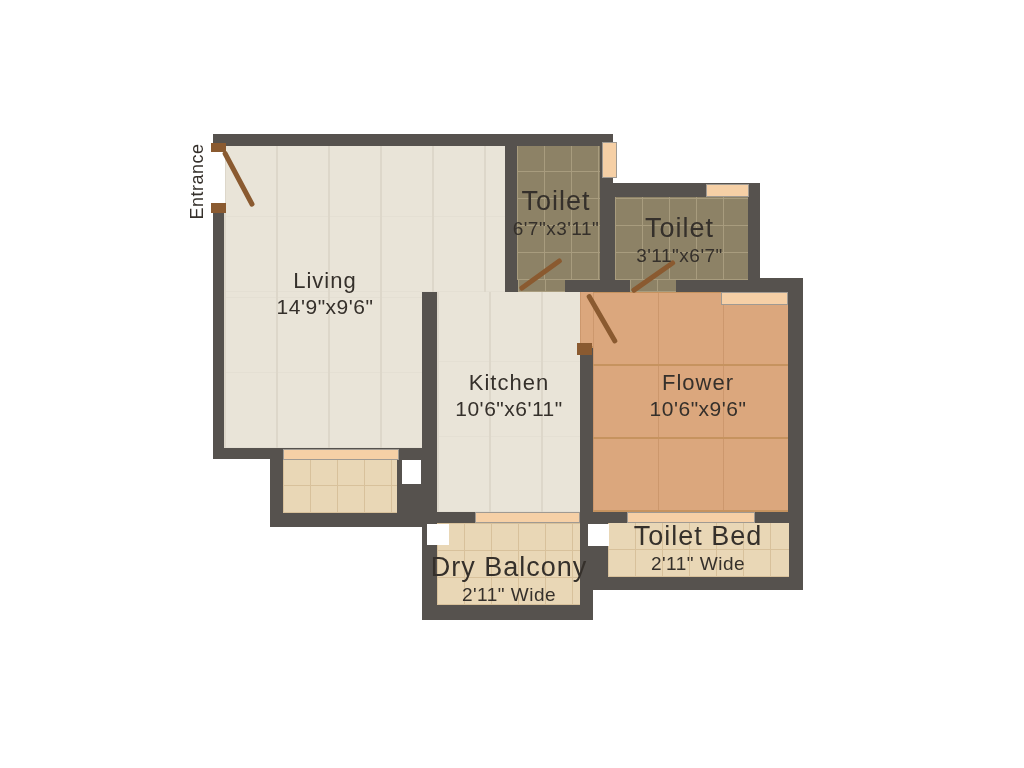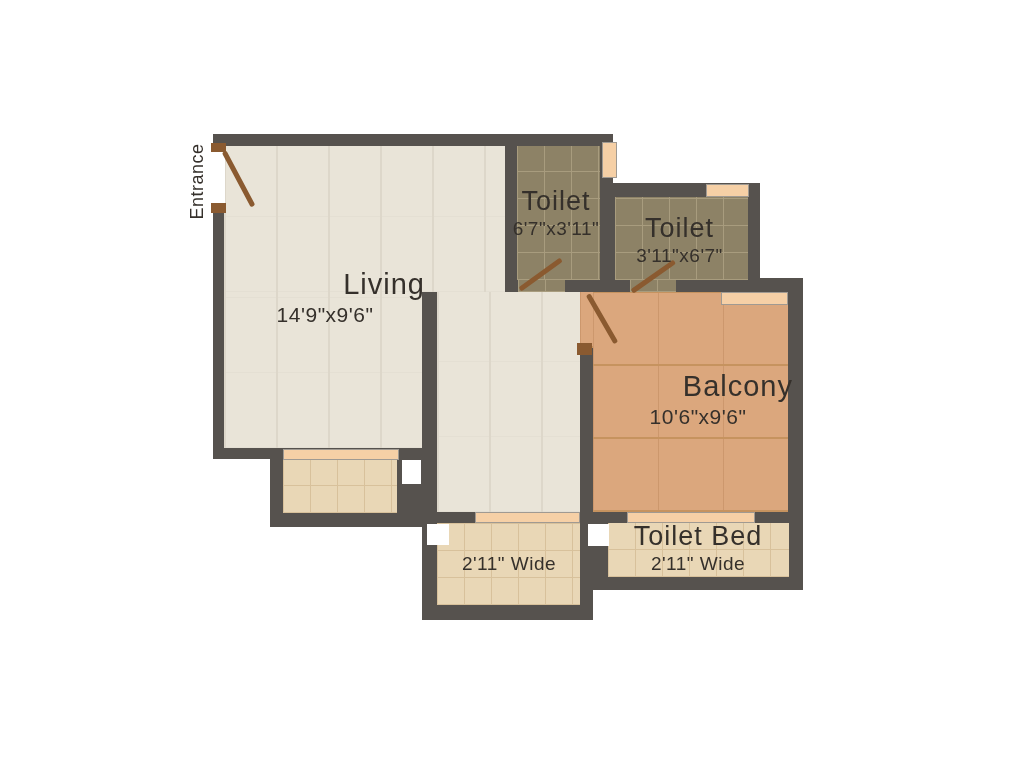--- a/index.html
+++ b/index.html
@@ -40,21 +40,21 @@
     position:absolute;background:var(--window_fill,#f6d0a6);
     border:1px solid var(--window_edge,#a09a92);box-sizing:border-box;
   }
   .leaf{
     position:absolute;height:5px;background:var(--door_wood,#8a5a30);
     transform-origin:0 50%;border-radius:2px;
   }
   .hinge{position:absolute;background:var(--door_wood,#8a5a30);}
   
   .room-label{position:absolute;text-align:center;color:var(--label_text,#35302b);line-height:1.15;}
-  .rname-lg{font-size:29px;letter-spacing:1px;text-align:right;}
+  .rname-lg{font-size:22px;letter-spacing:1px;}
   .rdims-lg{font-size:21px;letter-spacing:0.5px;margin-top:2px;}
   .rname-md{font-size:27px;letter-spacing:1px;}
   .rdims-md{font-size:19px;letter-spacing:0.5px;margin-top:1px;}
   .entrance{
     position:absolute;left:147px;top:171px;width:100px;text-align:center;
     transform:rotate(-90deg);font-size:18px;letter-spacing:0.5px;
     color:var(--label_text,#35302b);
   }
 </style>
 </head>
@@ -116,27 +116,32 @@
   <div class="room-label" style="left:500px;top:186px;width:112px;">
     <div class="rname-md">Toilet</div>
     <div class="rdims-md">6'7"x3'11"</div>
   </div>
 
   <div class="room-label" style="left:607px;top:213px;width:145px;">
     <div class="rname-md">Toilet</div>
     <div class="rdims-md">3'11"x6'7"</div>
   </div>
 
+  <div class="room-label" style="left:423px;top:370px;width:172px;">
+    <div class="rname-lg">Kitchen</div>
+    <div class="rdims-lg">10'6"x6'11"</div>
+  </div>
 
   <div class="room-label" style="left:603px;top:370px;width:190px;">
-    <div class="rname-lg">Balcony</div>
+    <div class="rname-lg">Flower</div>
     <div class="rdims-lg">10'6"x9'6"</div>
   </div>
 
   <div class="room-label" style="left:420px;top:552px;width:178px;">
+    <div class="rname-md">Dry Balcony</div>
     <div class="rdims-md">2'11" Wide</div>
   </div>
 
   <div class="room-label" style="left:608px;top:521px;width:180px;">
     <div class="rname-md">Toilet Bed</div>
     <div class="rdims-md">2'11" Wide</div>
   </div>
 
 </div>
 

